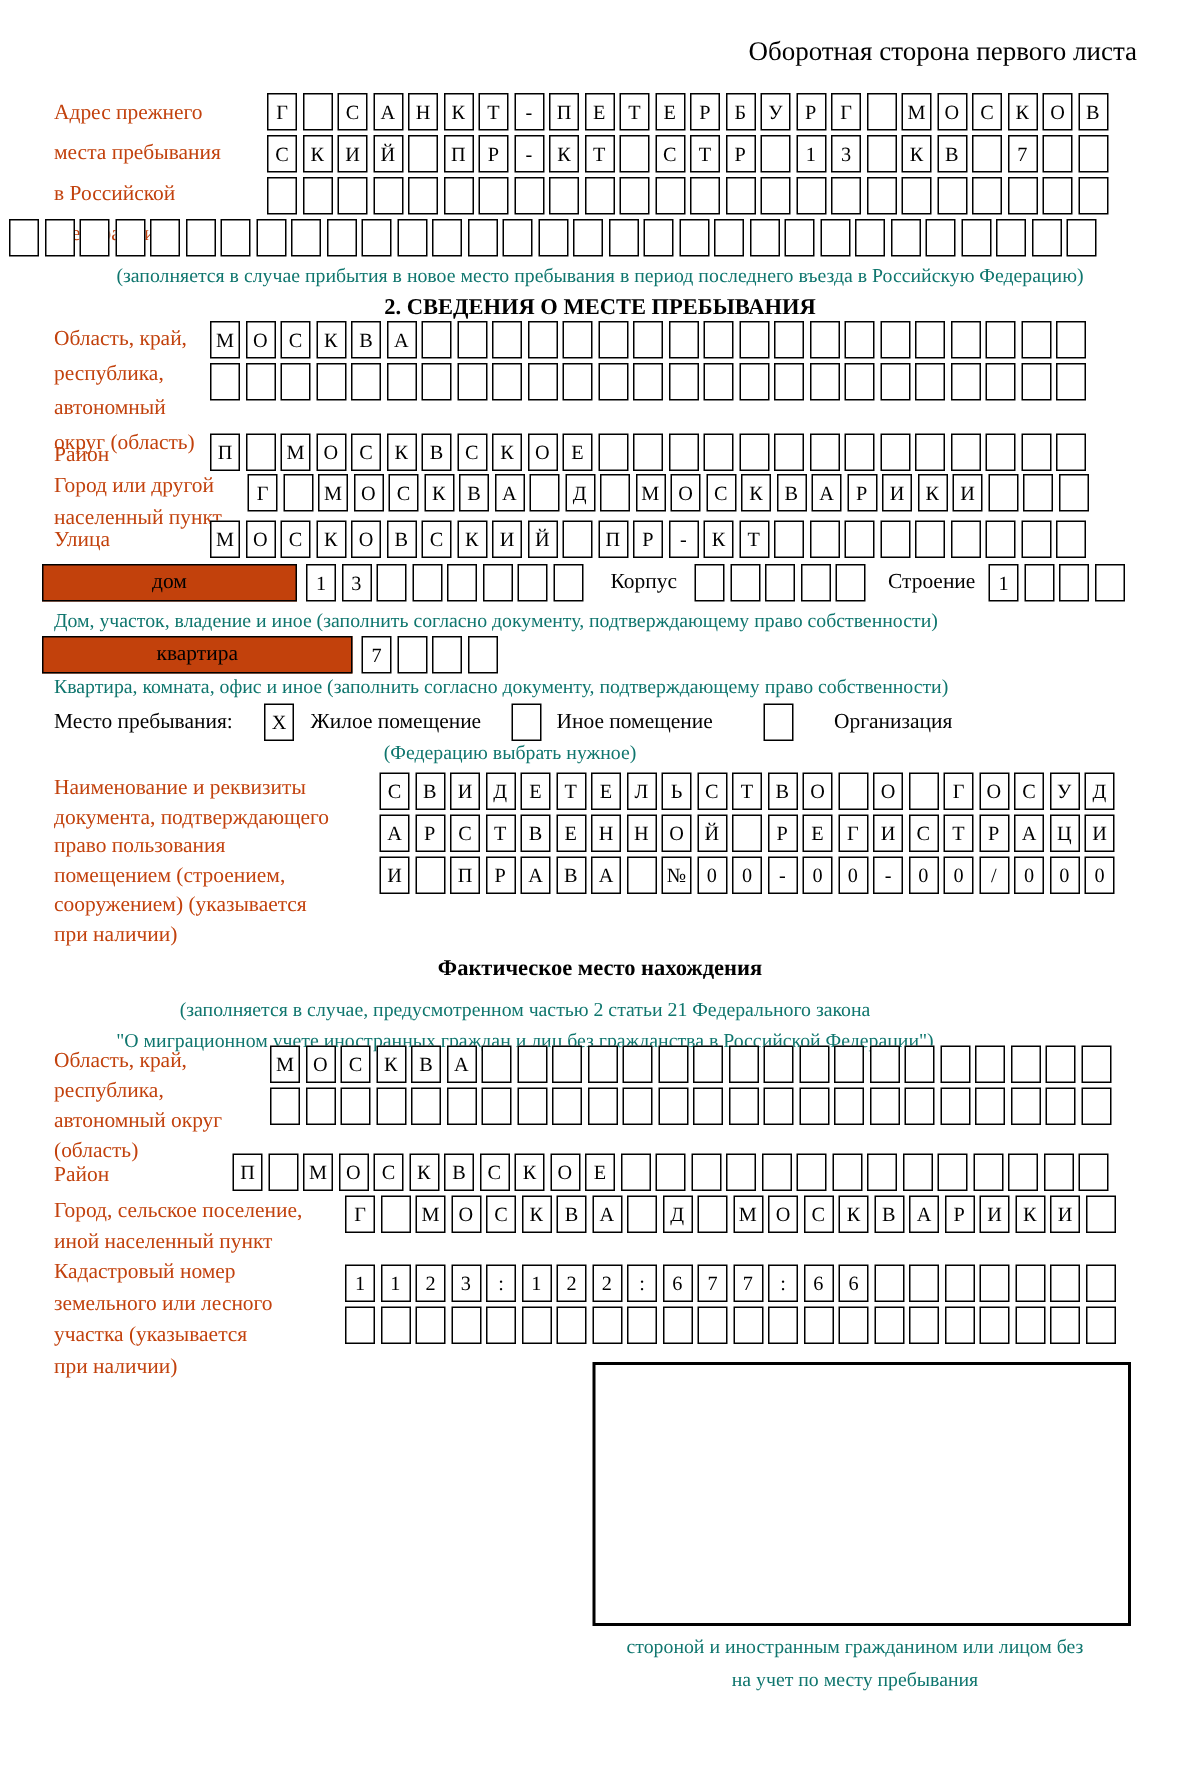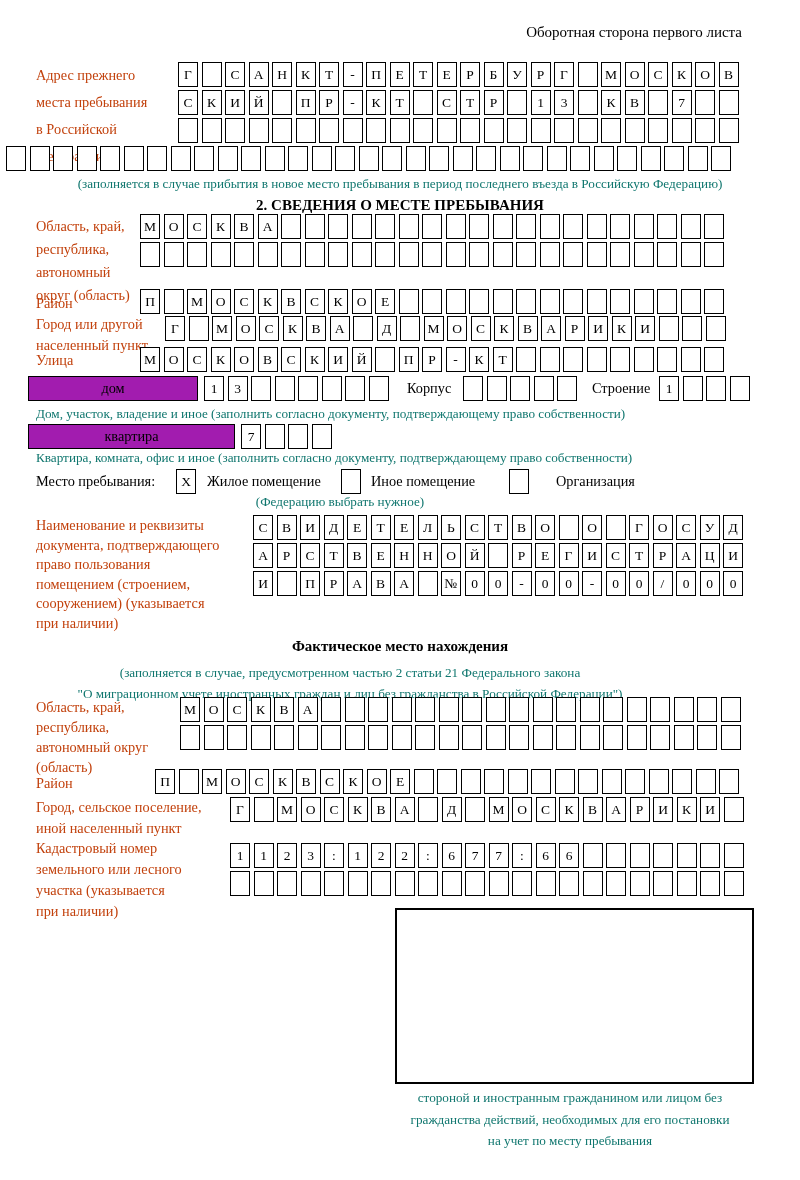--- a/index.html
+++ b/index.html
@@ -9,30 +9,30 @@
   .lbl{font-size:14.3px;line-height:23px;color:#c2410c;}
   .lbl div{white-space:nowrap;}
   .note{font-size:13.2px;color:#0f766e;}
   .center{text-align:center;}
   .sec-title{font-size:15px;font-weight:bold;text-align:center;width:100%;}
   .cellrow{display:flex;}
   .cell{flex:none;width:18px;height:23px;border:1.6px solid #000;margin-right:3.5px;
         display:flex;align-items:center;justify-content:center;
         font-size:13.5px;line-height:1;background:#fff;}
   .namedbox{border:1.6px solid #000;height:23px;display:flex;align-items:center;
-        justify-content:center;font-size:14.3px;background:#a21caf;}
+        justify-content:center;font-size:14.3px;background:#c2410c;}
   .inline-lbl{font-size:14.3px;white-space:nowrap;}
   .stamp-box{border:2px solid #000;background:#fff;}
 </style>
 </head>
 <body>
 
 <div class="page">
 
-  <div class="abs" style="top:24px;right:58px;font-size:15px;">Оборотная сторона первого листа</div>
+  <div class="abs" style="top:24px;right:42px;font-size:18px;">Оборотная сторона первого листа</div>
 
   <div class="abs lbl" style="left:36px;top:62px;line-height:27px;">
       <div>Адрес прежнего</div>
       <div>места пребывания</div>
       <div>в Российской</div>
       <div>Федерации</div>
     </div>
   <div class="abs cellrow" style="left:178px;top:62px;">
       <span class="cell">Г</span>
       <span class="cell"></span>
@@ -602,17 +602,16 @@
       <span class="cell"></span>
       <span class="cell"></span>
       <span class="cell"></span>
       <span class="cell"></span>
       <span class="cell"></span>
     </div>
 
   <div class="abs stamp-box" style="left:395px;top:908px;width:355px;height:172px;"></div>
   <div class="abs note center" style="left:340px;top:1087px;width:460px;line-height:21.5px;">
       <div>стороной и иностранным гражданином или лицом без</div>
-      <div>гражданства действий, необходимых для его постановки</div>
       <div>на учет по месту пребывания</div>
     </div>
 
 </div>
 
 </body></html>

